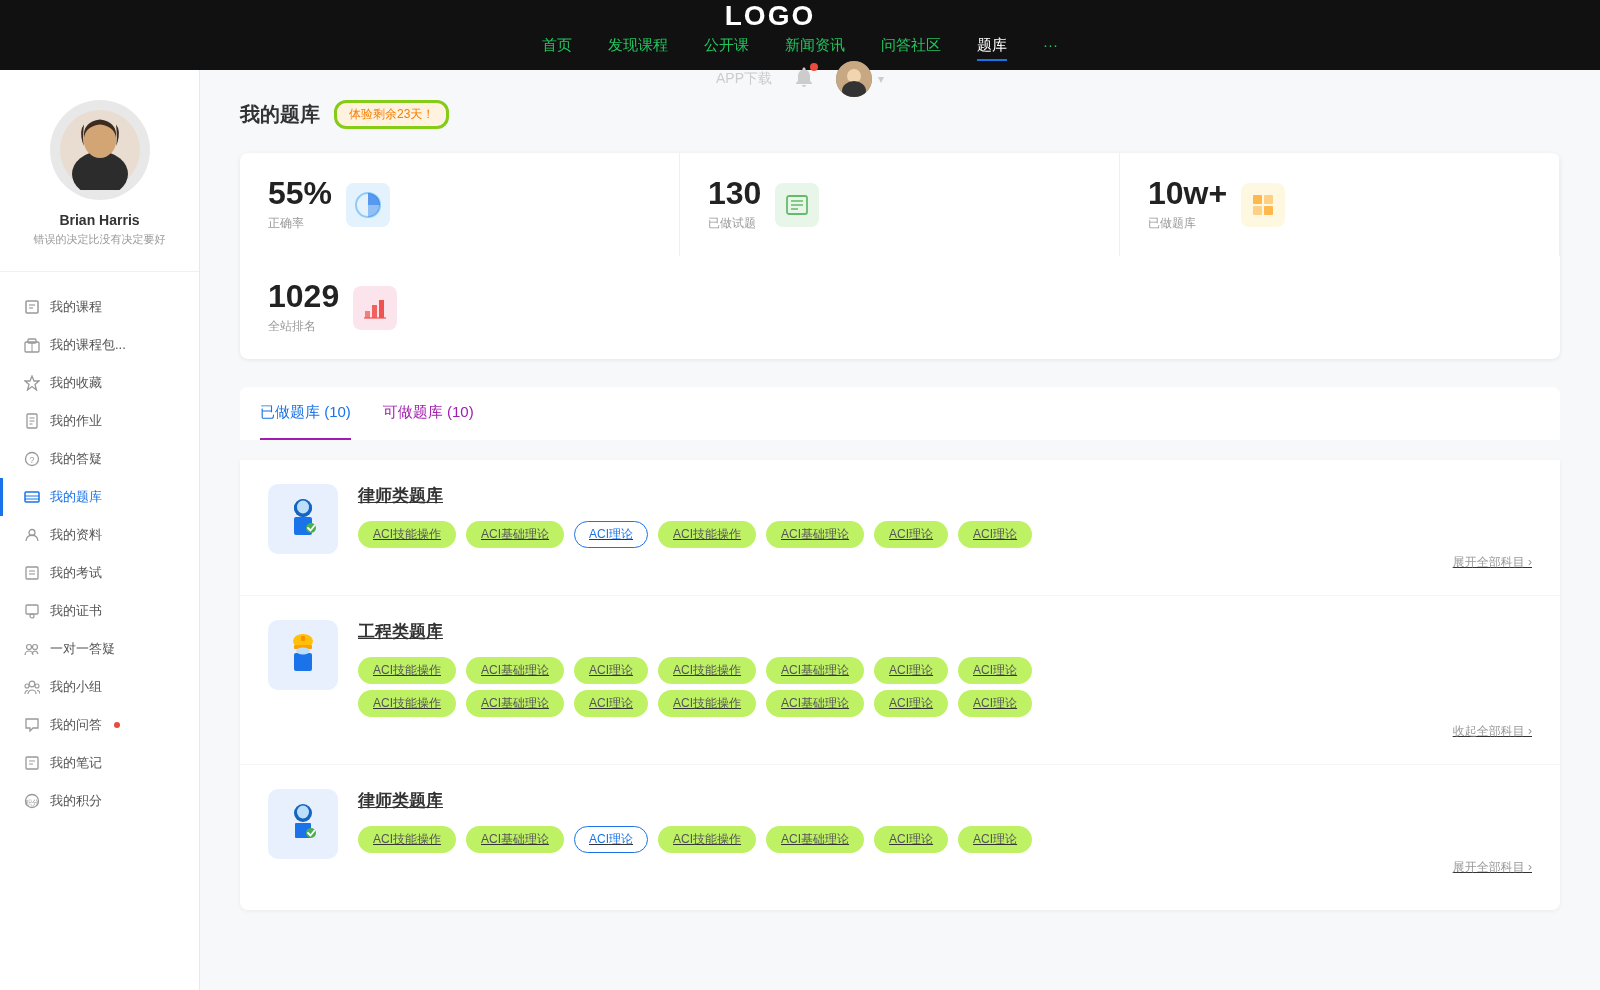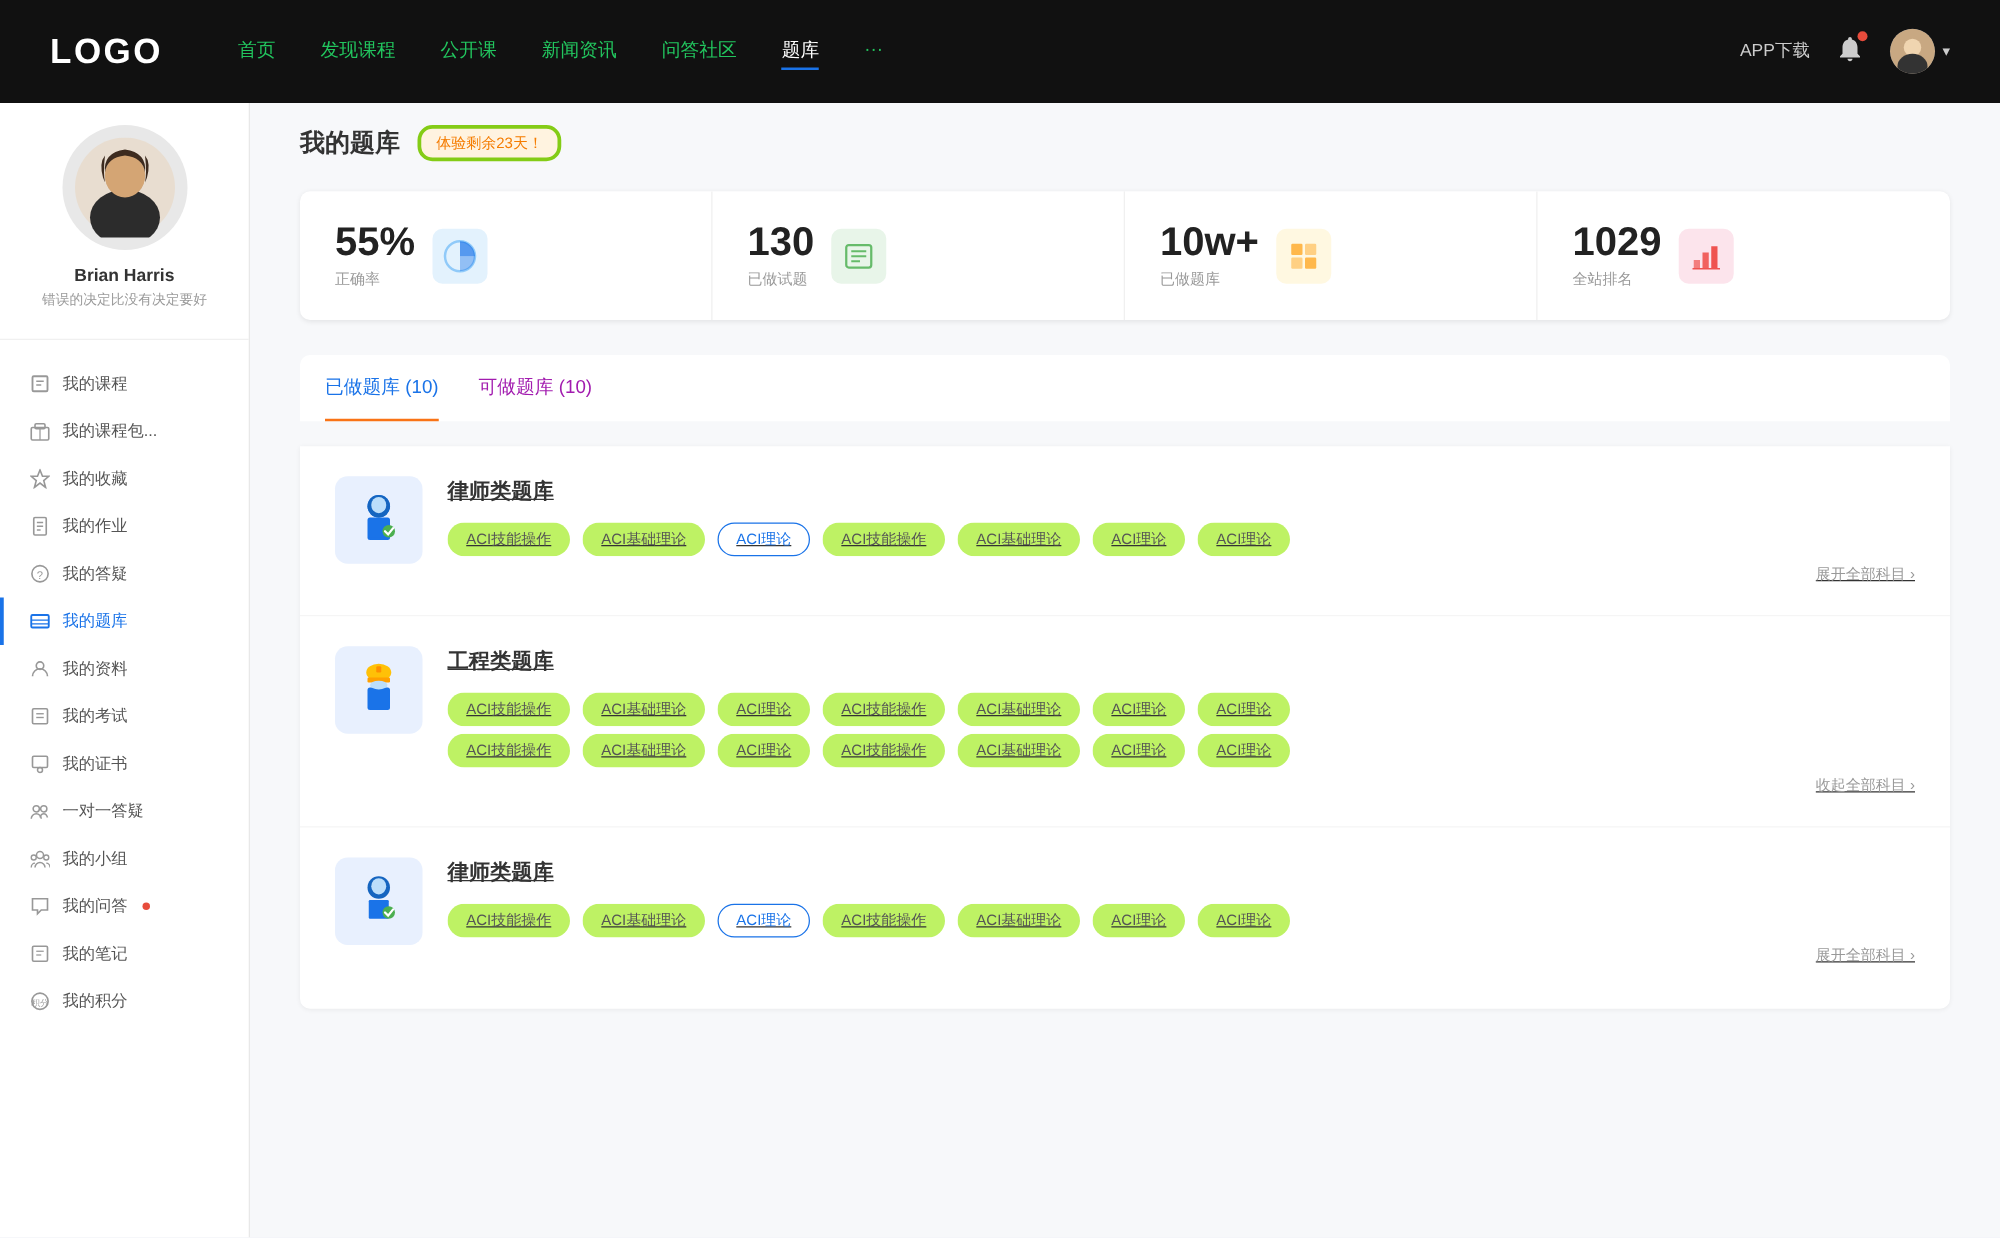--- a/index.html
+++ b/index.html
@@ -1,27 +1,28 @@
 <!DOCTYPE html>
 <html><head>
   <meta charset="utf-8">
   <style>
     * { box-sizing: border-box; margin: 0; padding: 0; }
     body { font-family: -apple-system, BlinkMacSystemFont, "PingFang SC", "Microsoft YaHei", sans-serif; background: #f0f2f5; color: #333; }
 
     
     .navbar {
       background: #111;
-      height: 82px;
+      height: 70px;
       display: flex;
       align-items: center;
       padding: 0 40px;
       position: fixed;
       top: 0; left: 0; right: 0;
       z-index: 100;
+      flex-direction: column;
     }
     .navbar-logo {
       color: white;
       font-size: 28px;
       font-weight: bold;
       letter-spacing: 2px;
       margin-right: 60px;
     }
     .navbar-nav {
       display: flex;
@@ -207,21 +208,21 @@
       color: #f57c00;
       font-size: 12px;
       padding: 3px 12px;
       border-radius: 12px;
       border: 3px solid #84cc16;
     }
 
     
     .stats-row {
       display: grid;
-      grid-template-columns: repeat(4, 1fr);
+      grid-template-columns: repeat(3, 1fr);
       gap: 0;
       background: white;
       border-radius: 8px;
       margin-bottom: 28px;
       box-shadow: 0 1px 4px rgba(0,0,0,0.08);
       overflow: hidden;
     }
     .stat-item {
       display: flex;
       align-items: center;
@@ -266,21 +267,21 @@
     .tab-item {
       padding: 16px 0;
       font-size: 15px;
       cursor: pointer;
       color: #a21caf;
       border-bottom: 2px solid transparent;
       position: relative;
     }
     .tab-item.active {
       color: #1a73e8;
-      border-bottom: 2px solid #f97316;
+      border-bottom: 2px solid #a21caf;
     }
 
     
     .qbank-list {
       background: white;
       border-radius: 0 0 8px 8px;
       padding: 0 0 10px;
       box-shadow: 0 1px 4px rgba(0,0,0,0.06);
     }
     .qbank-card {

